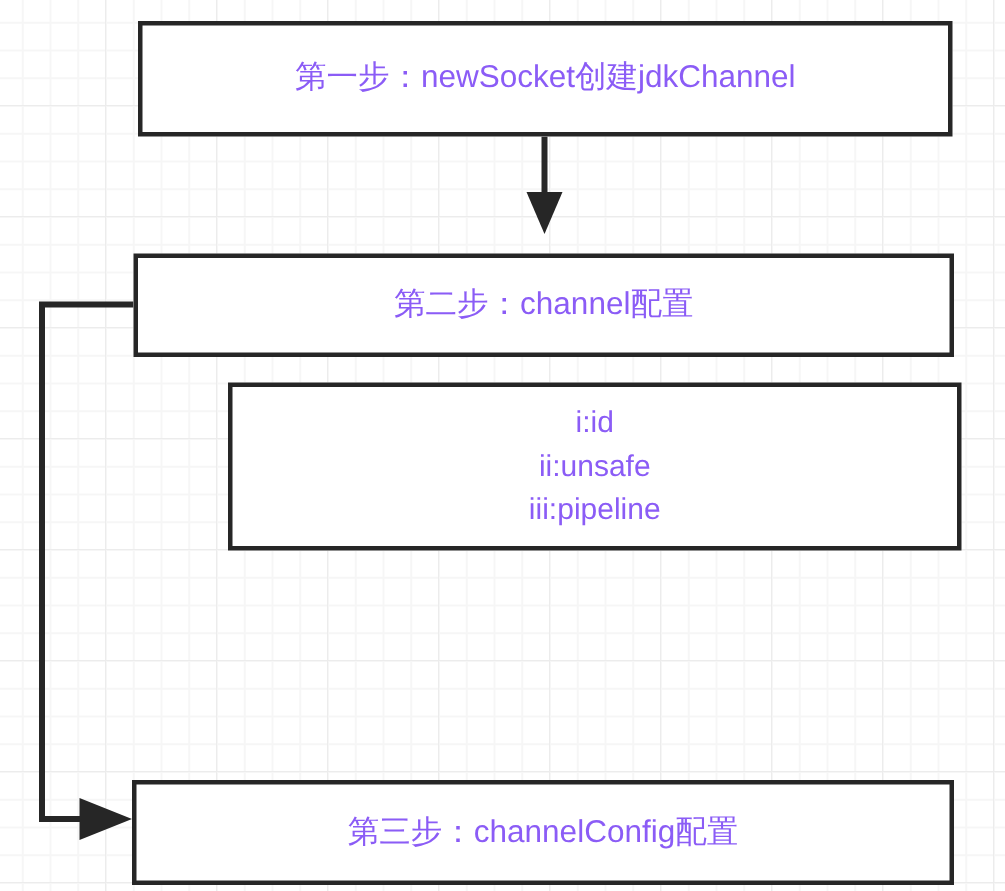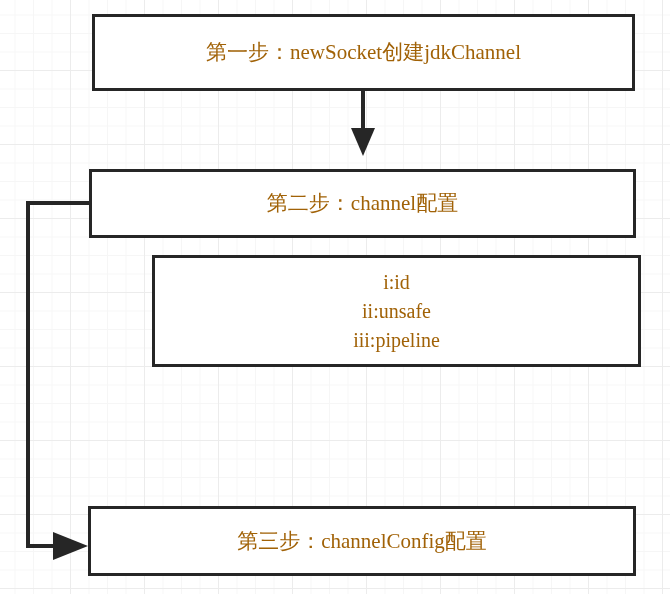--- a/index.html
+++ b/index.html
@@ -27,34 +27,33 @@
     font-family: "Liberation Sans", "DejaVu Sans", sans-serif;
   }
   .node {
     position: absolute;
     box-sizing: border-box;
     background: #ffffff;
     border: 3px solid #262626;
     display: flex;
     align-items: center;
     justify-content: center;
-    color: #a16207;
+    color: #8b5cf6;
     text-align: center;
     line-height: 1.45;
-    font-family: Liberation Serif, serif;
   }
   .node .label {
     display: block;
     white-space: pre-line;
   }
   #node-step1 { left: 92px;  top: 14px;  width: 543px; height: 77px;  font-size: 21px; }
   #node-step2 { left: 89px;  top: 169px; width: 547px; height: 69px;  font-size: 21px; }
   #node-details { left: 152px; top: 255px; width: 489px; height: 112px; font-size: 20px; }
   #node-configure { left: 152px; top: 395px; width: 489px; height: 76px; font-size: 21px; }
-  #node-step3 { left: 88px;  top: 506px; width: 548px; height: 70px;  font-size: 21px; }
+  #node-step3 { left: 88px;  top: 520px; width: 548px; height: 70px;  font-size: 21px; }
 
   .edge-svg {
     position: absolute;
     left: 0;
     top: 0;
     width: 670px;
     height: 594px;
     pointer-events: none;
     overflow: visible;
   }

